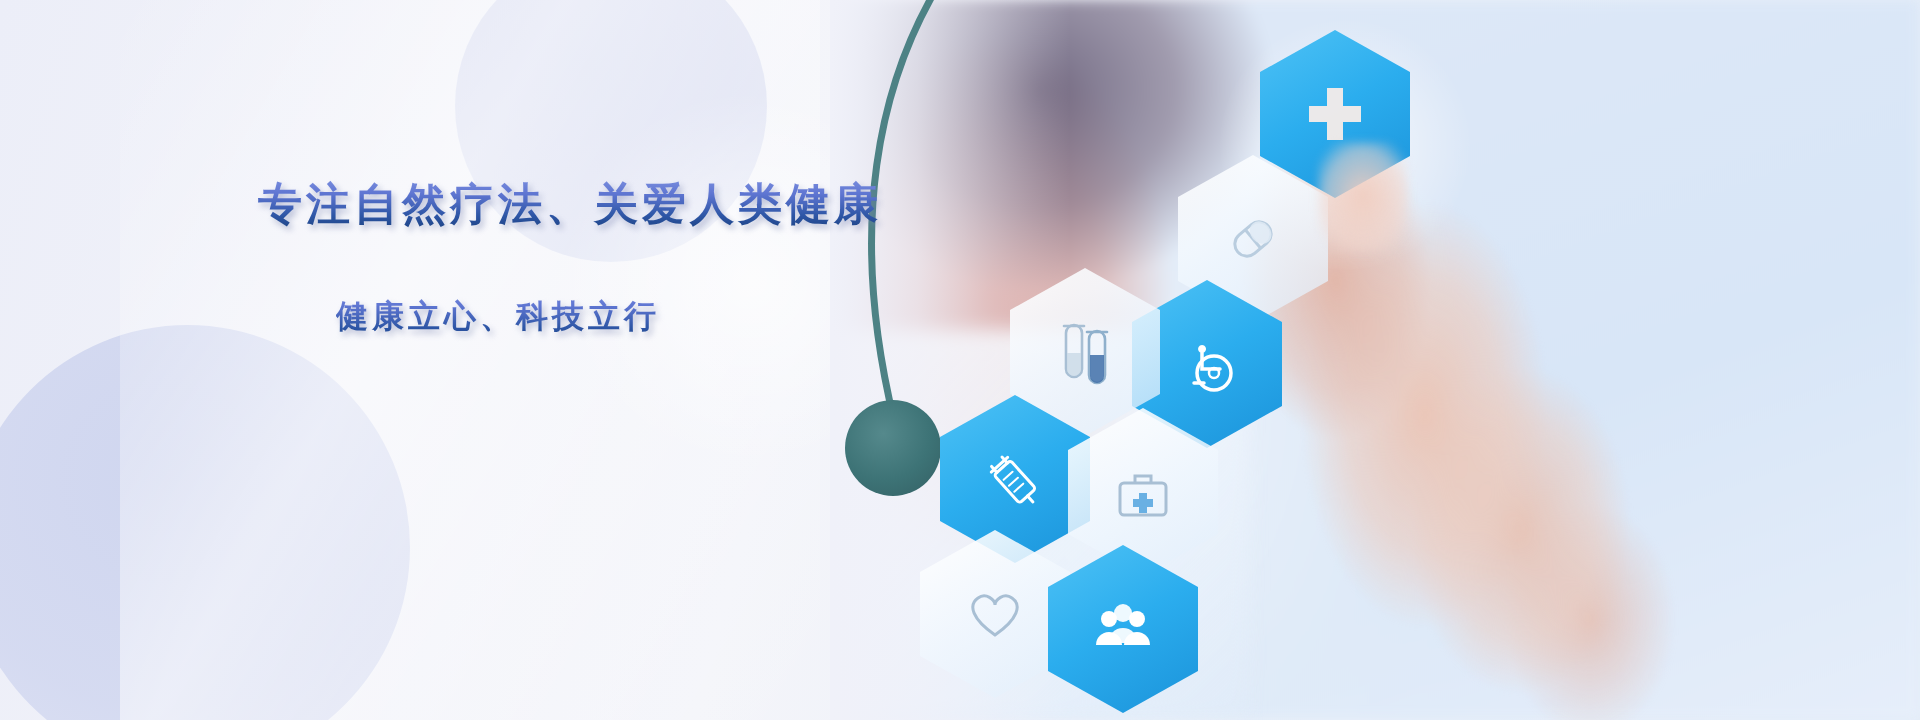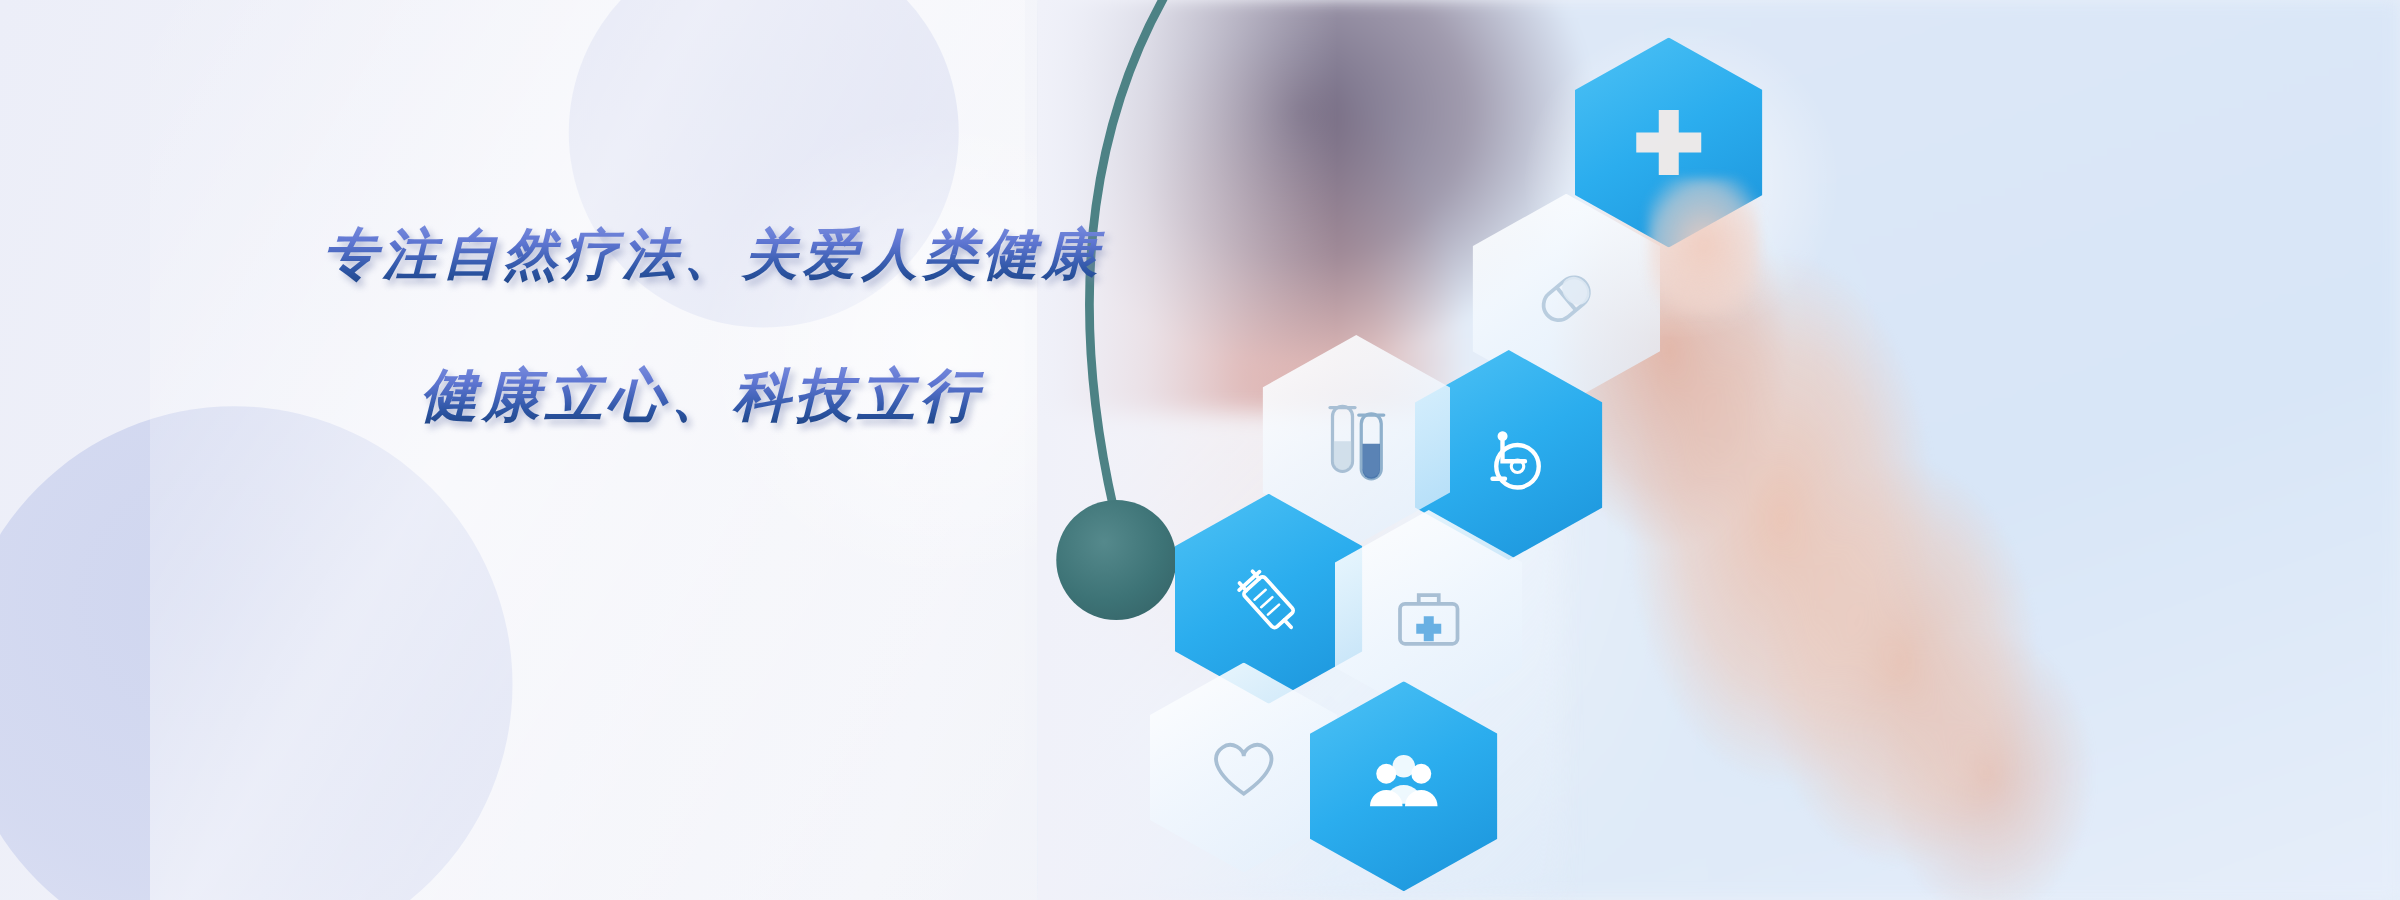--- a/index.html
+++ b/index.html
@@ -33,34 +33,33 @@
   #deco-sheen{
     position:absolute;left:120px;top:0;width:700px;height:720px;
     background:linear-gradient(120deg,rgba(255,255,255,0) 0%,rgba(255,255,255,.55) 40%,rgba(255,255,255,.2) 75%,rgba(255,255,255,0) 100%);
     pointer-events:none;
   }
 
   
   #headline{
     position:absolute;left:258px;top:178px;width:700px;
     z-index:9;
-    font-style:italic;
   }
   .headline-line{
     font-weight:bold;
     letter-spacing:4px;
     white-space:nowrap;
     background:linear-gradient(180deg,#7b8ede 0%,#5f76d2 30%,#2e56a6 72%,#1d4383 100%);
     -webkit-background-clip:text;background-clip:text;
     color:transparent;
     -webkit-text-fill-color:transparent;
     filter:drop-shadow(3px 4px 3px rgba(120,130,175,.48));
   }
   #headline-line-1{font-size:44px;line-height:52px;}
-  #headline-line-2{font-size:46px;line-height:52px;margin-top:60px;margin-left:78px;}
+  #headline-line-2{font-size:32px;line-height:52px;margin-top:60px;margin-left:78px;}
 
   
   #photo-panel{
     position:absolute;right:0;top:0;width:1090px;height:720px;overflow:hidden;
   }
   #photo-base{
     position:absolute;inset:0;
     background:
       radial-gradient(ellipse 300px 260px at 210px 90px, rgba(96,84,110,.85) 0%, rgba(120,104,126,.6) 45%, rgba(160,150,170,0) 78%),
       radial-gradient(ellipse 230px 330px at 160px 300px, rgba(214,150,142,.9) 0%, rgba(220,165,158,.6) 50%, rgba(225,190,185,0) 80%),

